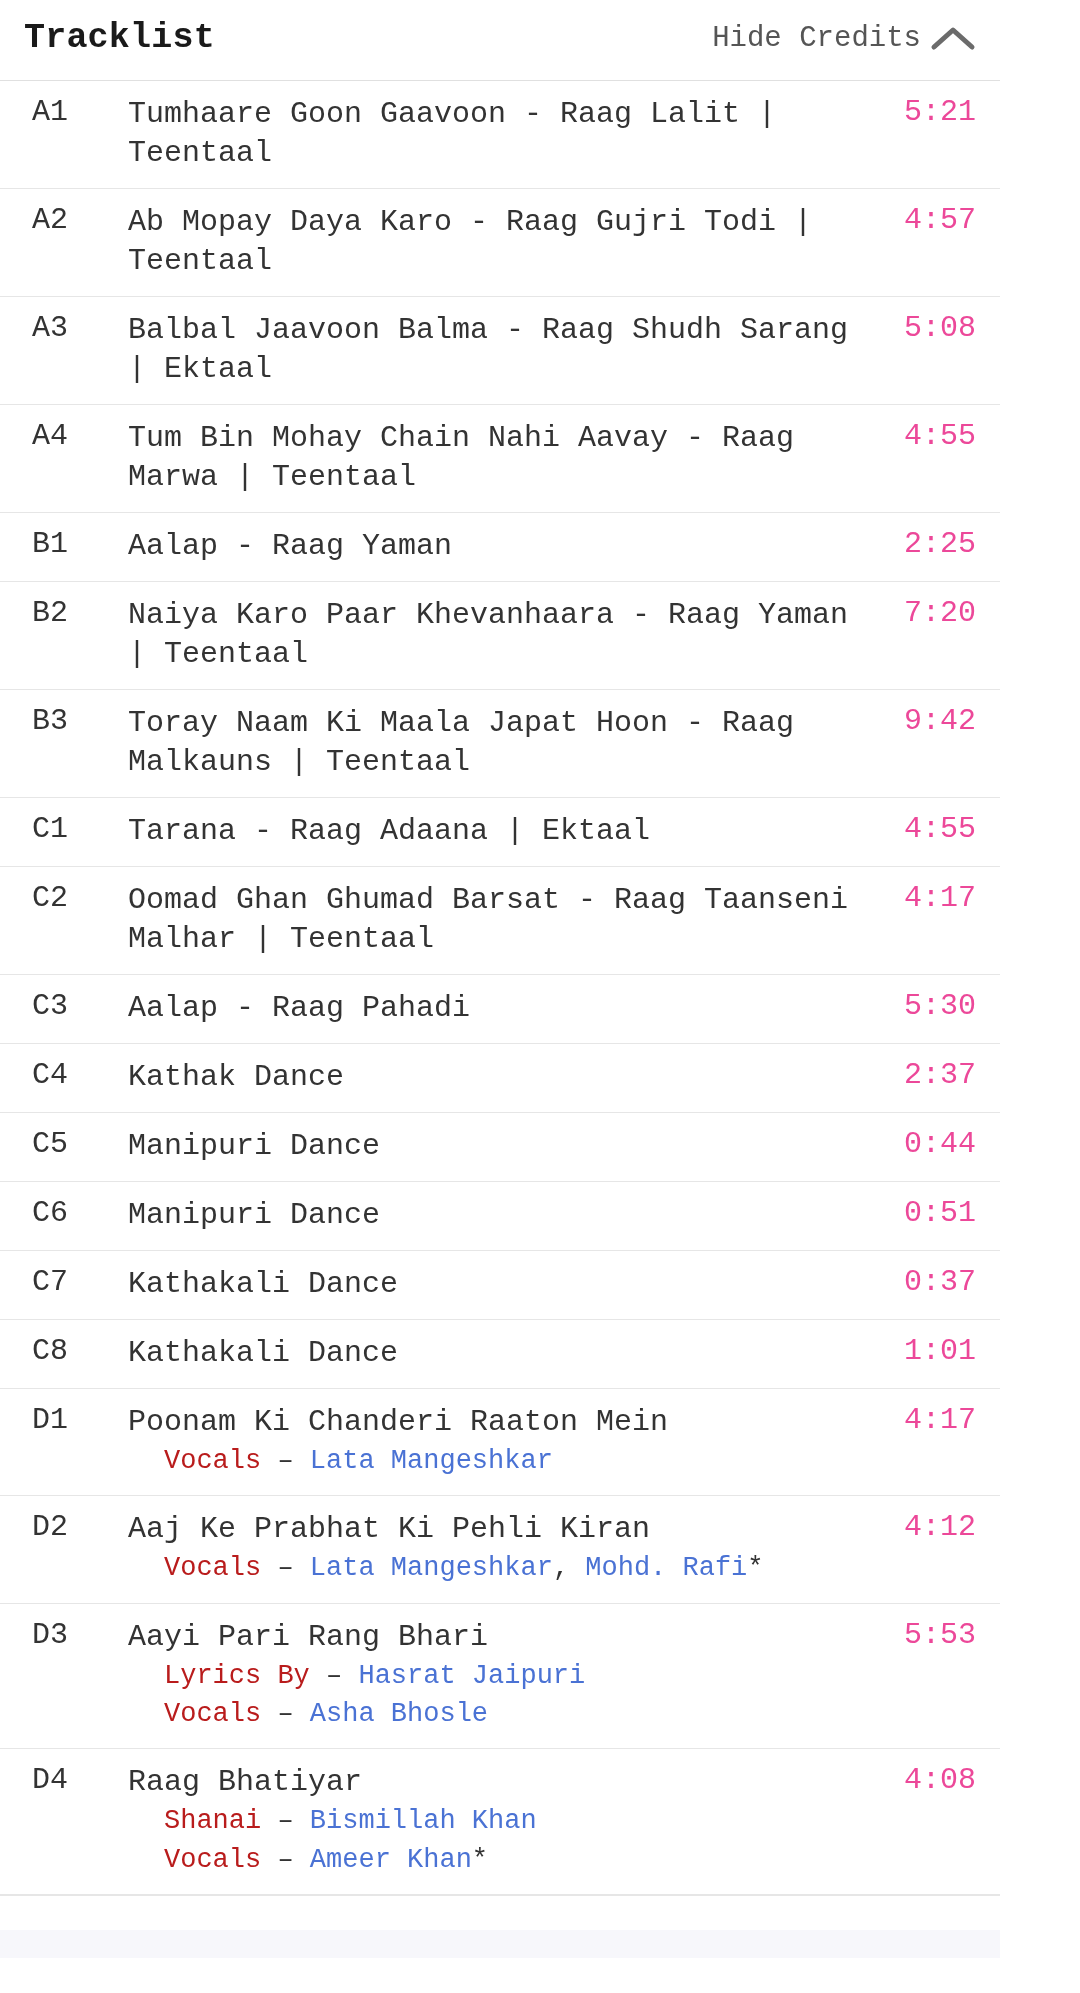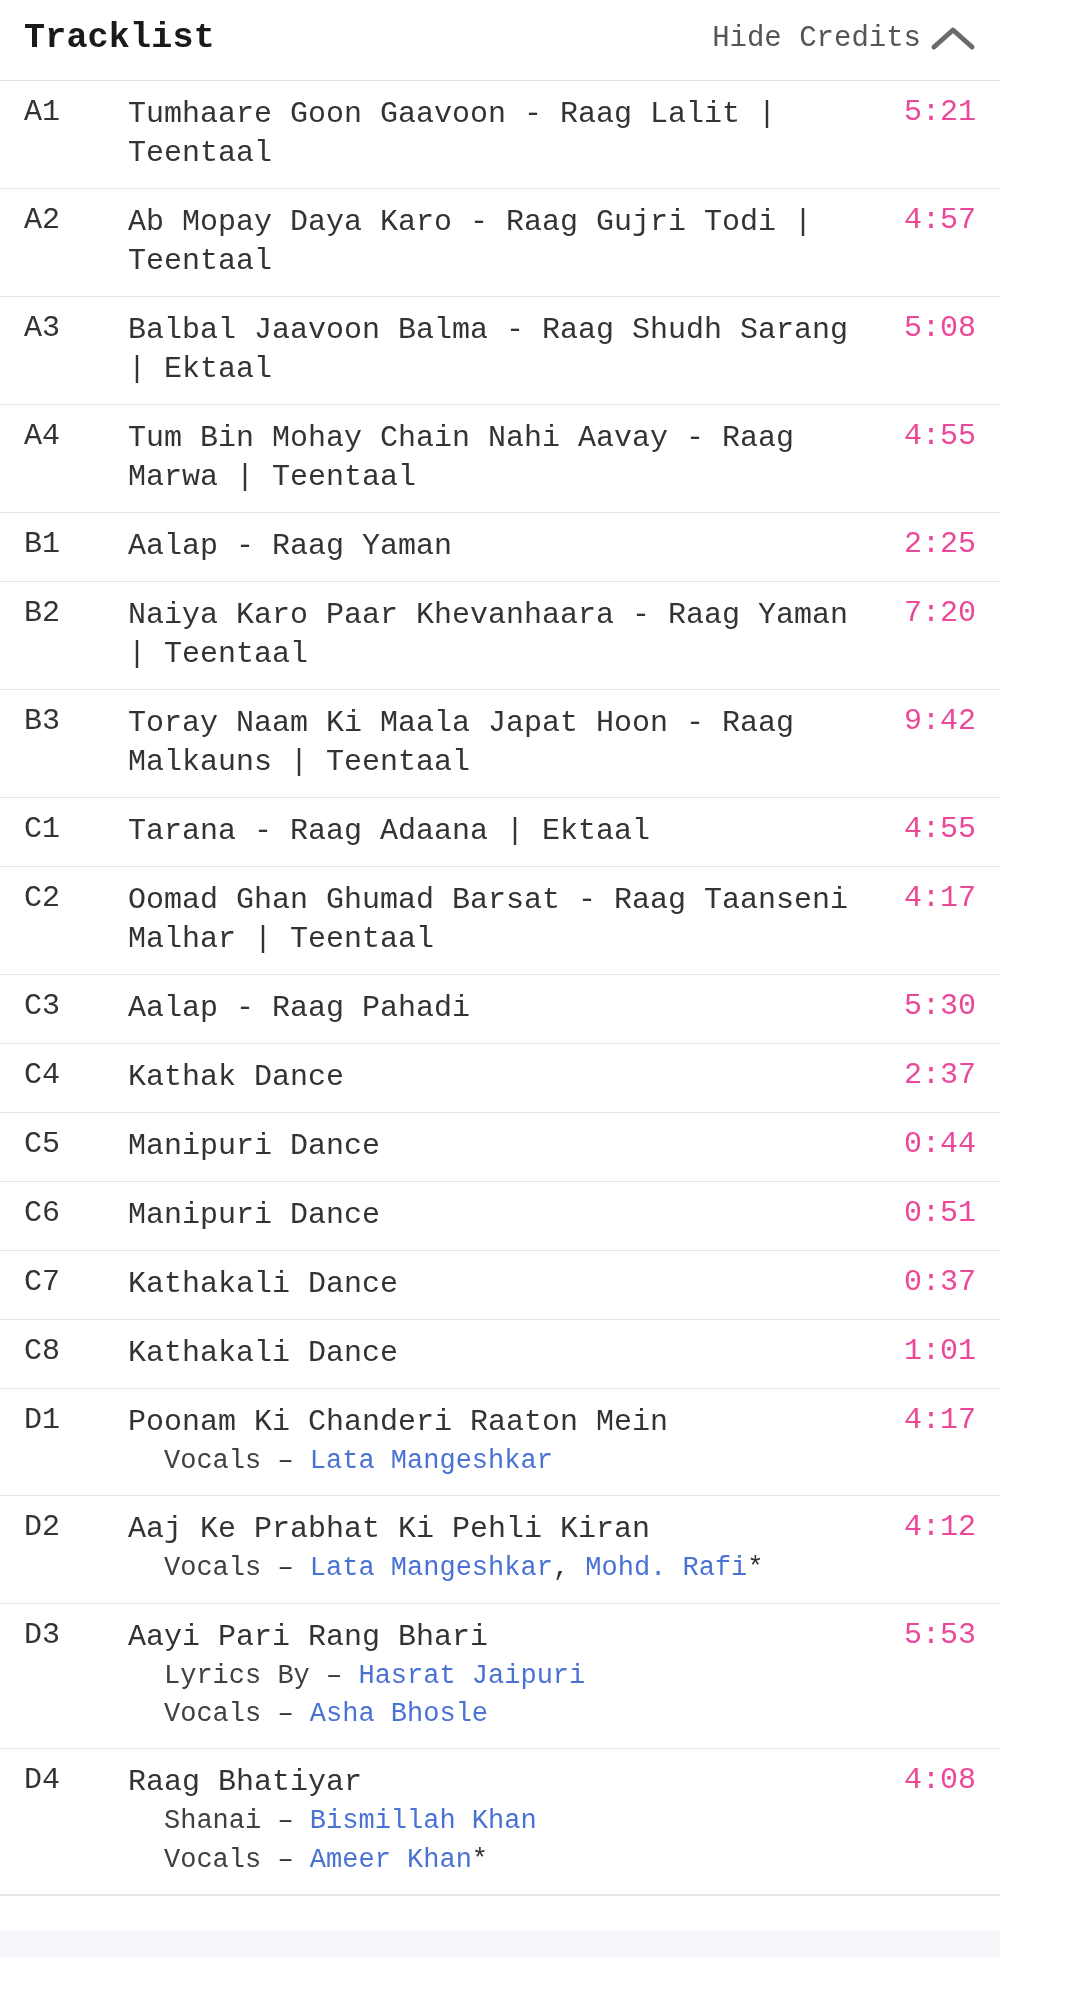--- a/index.html
+++ b/index.html
@@ -63,21 +63,21 @@
   }
   .track-row {
     border-bottom: 1px solid #e6e6e6;
   }
   .track-row > td {
     vertical-align: top;
     padding: 14px 0 15px 0;
   }
   td.pos {
     width: 128px;
-    padding-left: 24px;
+    padding-left: 32px;
     box-sizing: border-box;
     font-size: 30px;
     color: #333333;
     white-space: nowrap;
   }
   td.title {
     font-size: 30px;
     color: #333333;
     line-height: 1.30;
     padding-right: 14px;
@@ -98,21 +98,21 @@
     margin-top: 6px;
   }
   .credit-line {
     display: block;
     font-size: 27px;
     line-height: 1.42;
     color: #333333;
     padding-left: 36px;
   }
   .credit-role {
-    color: #404040;
+    color: #b91c1c;
   }
   .credit-name {
     color: #4a72d4;
     text-decoration: none;
   }
   .asterisk { color: #333333; }
 
   .bottom-strip {
     height: 34px;
     background: #ffffff;

